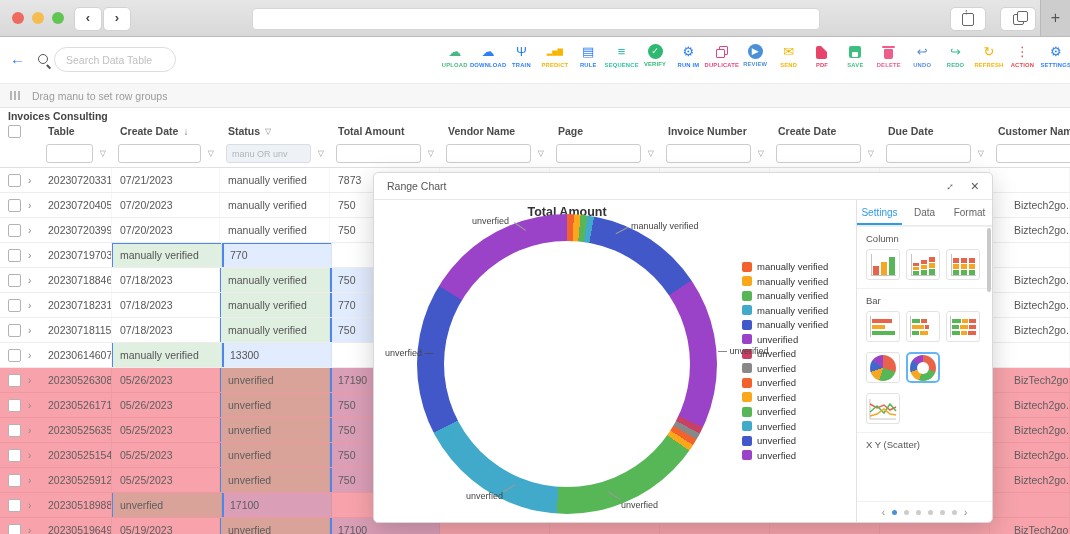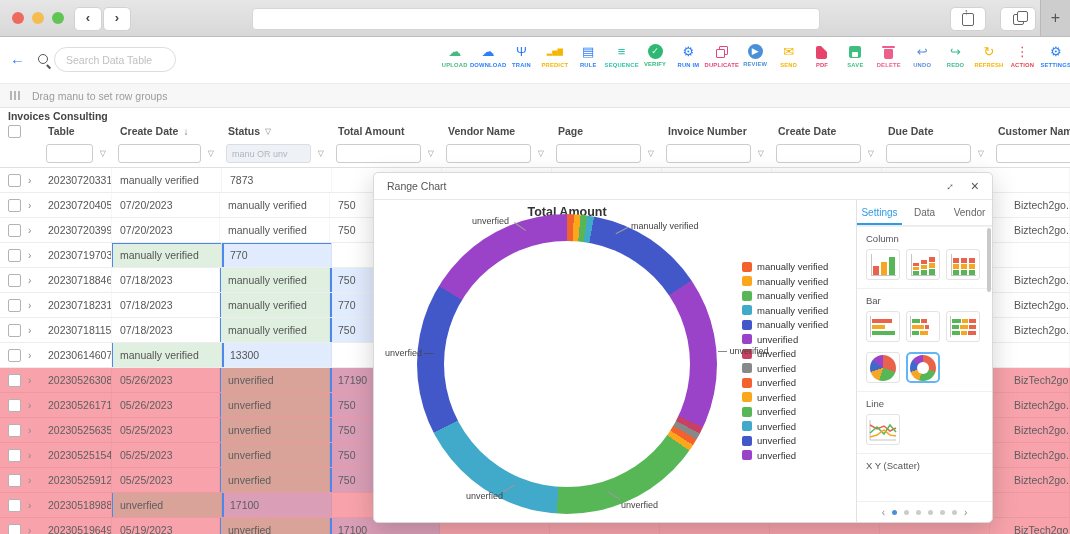--- a/index.html
+++ b/index.html
@@ -316,20 +316,21 @@
         <input class="finput" style="">
       </div>
     </div>
   <div>
       <div class="row">
         <div class="cell cell-check" style="width: 40px;">
           <span class="cbx"></span>
           <span class="chev">›</span>
         </div>
         <div class="cell" style="width: 72px;">20230720331...</div>
+        <div class="cell" style="width: 108px;">07/21/2023</div>
         <div class="cell" style="width: 110px;">manually verified</div>
         <div class="cell" style="width: 110px;">7873</div>
         <div class="cell" style="width: 110px;"></div>
         <div class="cell" style="width: 110px;"></div>
         <div class="cell" style="width: 110px;"></div>
         <div class="cell" style="width: 110px;"></div>
         <div class="cell" style="width: 110px;"></div>
         <div class="cell cell-customer" style="flex: 1 1 0%;"></div>
       </div>
       <div class="row">
@@ -633,21 +634,21 @@
         <span class="callout" style="left: 11px; top: 148px;">unverfied —</span>
         <span class="callout" style="left: 92px; top: 291px;">unverfied</span>
         <div class="callout-line" style="left: 128px; top: 288px; transform: rotate(-32deg);"></div>
         <span class="callout" style="left: 247px; top: 300px;">unverfied</span>
         <div class="callout-line" style="left: 233px; top: 295px; transform: rotate(32deg);"></div>
       </div>
     <div class="panel">
       <div class="ptabs">
         <span class="tab active">Settings</span>
         <span class="tab">Data</span>
-        <span class="tab">Vendor</span>
+        <span class="tab">Format</span>
       </div>
       <div class="sec-label">Column</div>
       <div class="thumb-row">
           <div class="thumb">
             <div class="mini-col">
               <div class="bar">
                 <span class="seg" style="height: 9px; background: rgb(232, 99, 74);"></span>
               </div>
               <div class="bar">
                 <span class="seg" style="height: 13px; background: rgb(245, 166, 35);"></span>
@@ -748,21 +749,20 @@
           </div>
         </div>
       <div class="thumb-row">
           <div class="thumb">
             <div class="pie-thumb" style="background: conic-gradient(rgb(232, 99, 74) 0deg, rgb(232, 99, 74) 30%, rgb(87, 183, 87) 30%, rgb(87, 183, 87) 55%, rgb(245, 166, 35) 55%, rgb(245, 166, 35) 70%, rgb(63, 106, 201) 70%, rgb(63, 106, 201) 85%, rgb(154, 66, 200) 85%, rgb(154, 66, 200) 100%);"></div>
           </div>
           <div class="thumb selected">
             <div class="ring-thumb" style="background: conic-gradient(rgb(232, 99, 74) 0deg, rgb(232, 99, 74) 30%, rgb(87, 183, 87) 30%, rgb(87, 183, 87) 55%, rgb(245, 166, 35) 55%, rgb(245, 166, 35) 70%, rgb(63, 106, 201) 70%, rgb(63, 106, 201) 85%, rgb(154, 66, 200) 85%, rgb(154, 66, 200) 100%);"></div>
           </div>
         </div>
-      <div class="sec-label">Line</div>
       <div class="thumb-row">
           <div class="thumb">
             <svg width="28" height="22" viewBox="0 0 28 22">
               <path d="M1 21 L1 1 M1 21 L27 21" stroke="#c4c4c4" fill="none"></path>
               <polyline points="1,6 8,10 15,7 21,12 27,9" fill="none" stroke="#e8634a" stroke-width="1.5"></polyline>
               <polyline points="1,14 8,8 15,15 21,6 27,13" fill="none" stroke="#57b757" stroke-width="1.5"></polyline>
               <polyline points="1,18 8,16 15,11 21,16 27,17" fill="none" stroke="#f5a623" stroke-width="1.5"></polyline>
             </svg>
           </div>
         </div>

